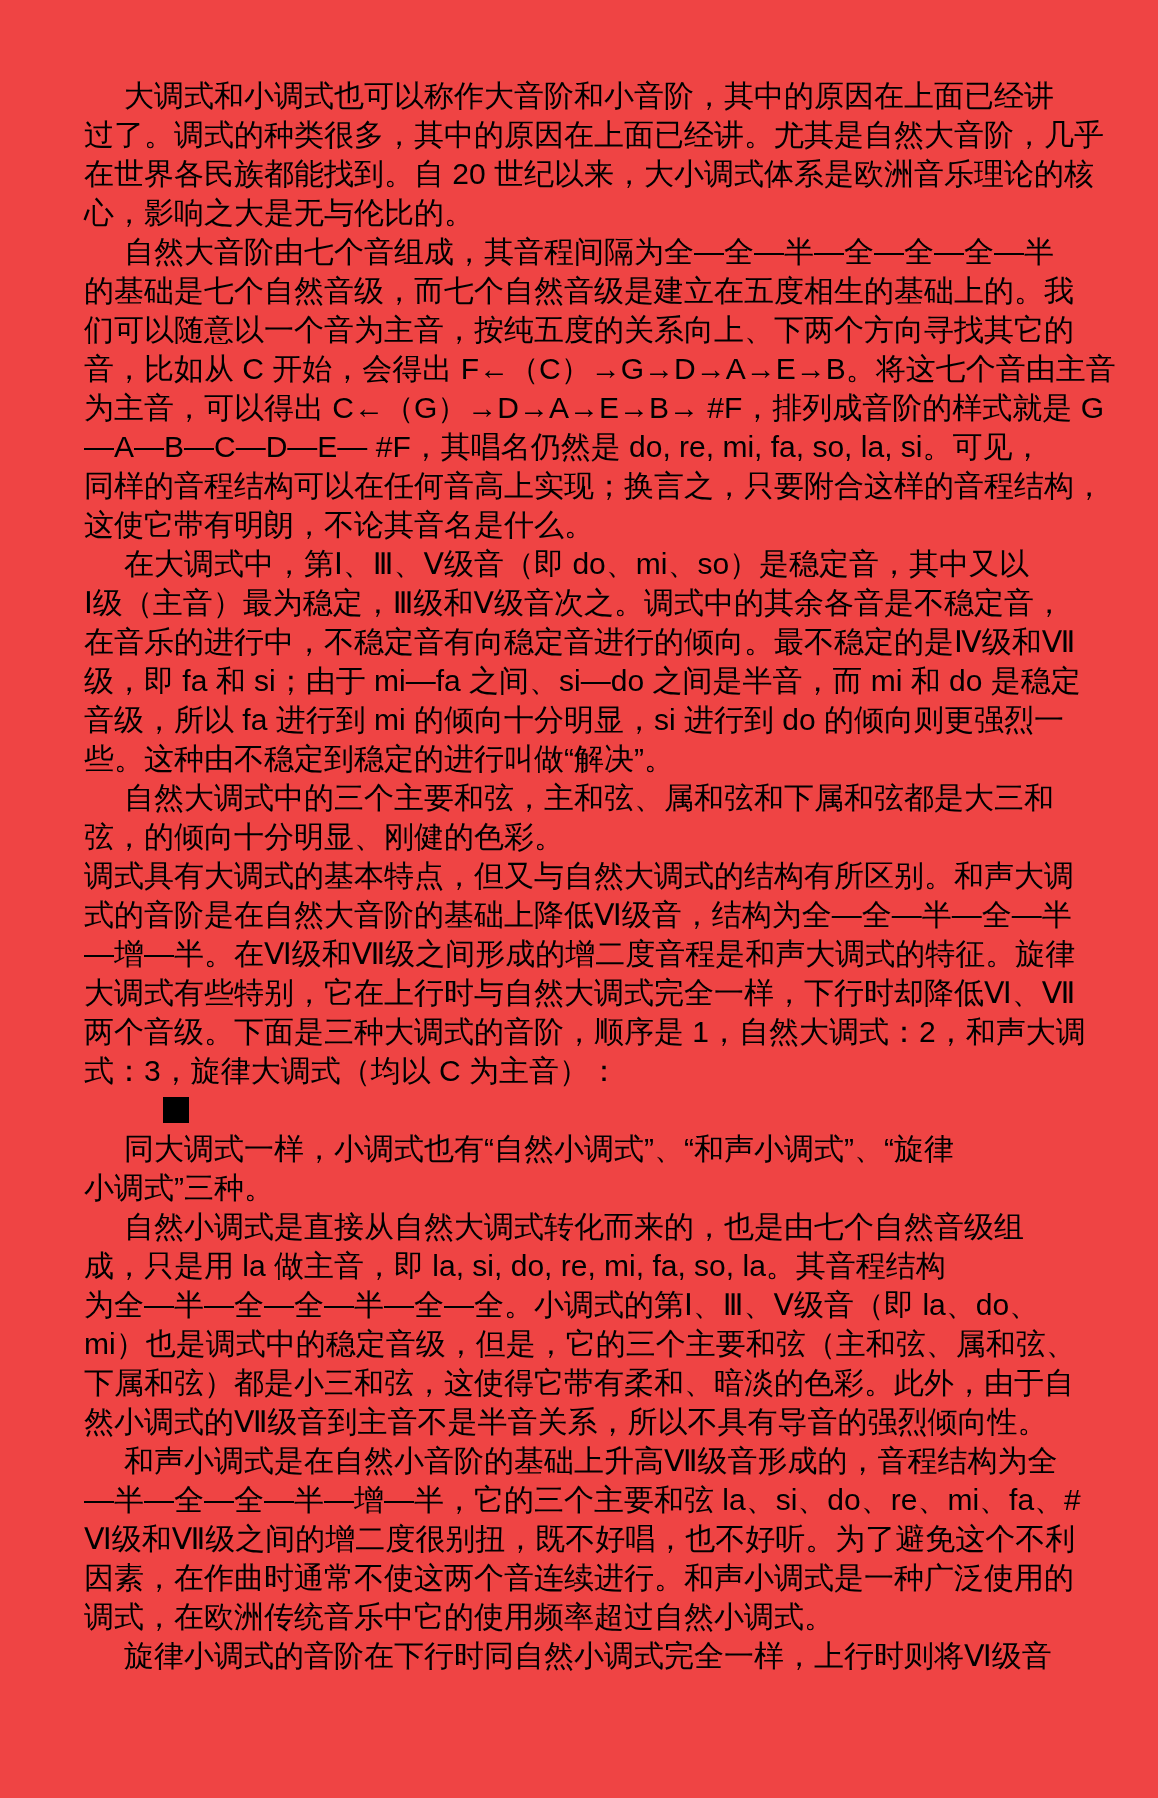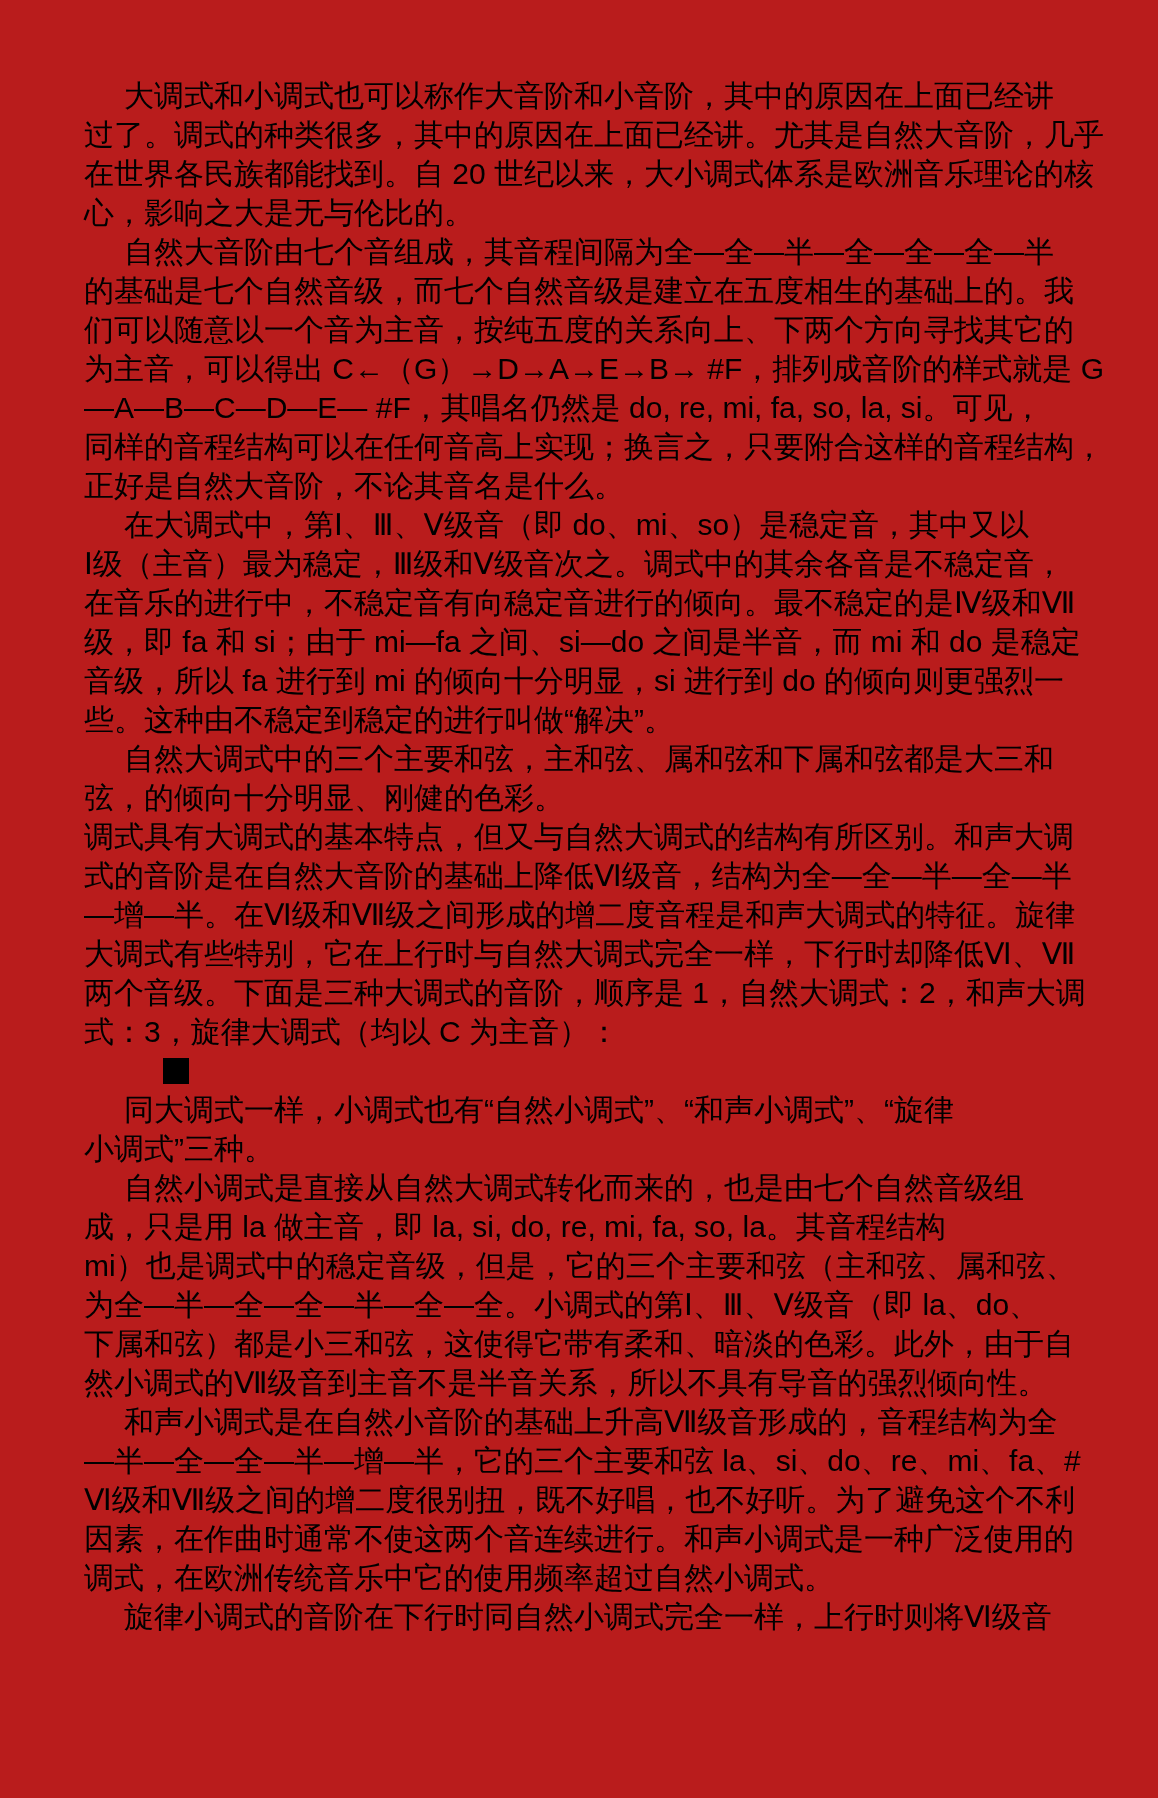--- a/index.html
+++ b/index.html
@@ -11,21 +11,21 @@
     width: 1158px;
     height: 1798px;
     overflow: hidden;
     position: relative;
   }
   .page {
     box-sizing: border-box;
     width: 1158px;
     height: 1798px;
     padding: 76px 70px 0 84px;
-    background: #b91c1c;
+    background: #ef4444;
     color: #000000;
     font-family: "Liberation Sans", sans-serif;
     font-size: 30px;
     line-height: 39px;
     font-weight: 500;
   }
   .text-body {
     width: 1004px;
   }
   .line {
@@ -52,45 +52,46 @@
 
 <div class="page">
   <div class="text-body" id="text-body">
       <div class="line indent">大调式和小调式也可以称作大音阶和小音阶，其中的原因在上面已经讲</div>
       <div class="line">过了。调式的种类很多，其中的原因在上面已经讲。尤其是自然大音阶，几乎</div>
       <div class="line">在世界各民族都能找到。自 20 世纪以来，大小调式体系是欧洲音乐理论的核</div>
       <div class="line">心，影响之大是无与伦比的。</div>
       <div class="line indent">自然大音阶由七个音组成，其音程间隔为全—全—半—全—全—全—半</div>
       <div class="line">的基础是七个自然音级，而七个自然音级是建立在五度相生的基础上的。我</div>
       <div class="line">们可以随意以一个音为主音，按纯五度的关系向上、下两个方向寻找其它的</div>
+      <div class="line">音，比如从 C 开始，会得出 F←（C）→G→D→A→E→B。将这七个音由主音</div>
       <div class="line">为主音，可以得出 C←（G）→D→A→E→B→ #F，排列成音阶的样式就是 G</div>
       <div class="line">—A—B—C—D—E— #F，其唱名仍然是 do, re, mi, fa, so, la, si。可见，</div>
       <div class="line">同样的音程结构可以在任何音高上实现；换言之，只要附合这样的音程结构，</div>
-      <div class="line">正好是自然大音阶，不论其音名是什么。</div>
+      <div class="line">这使它带有明朗，不论其音名是什么。</div>
       <div class="line indent">在大调式中，第Ⅰ、Ⅲ、Ⅴ级音（即 do、mi、so）是稳定音，其中又以</div>
       <div class="line">Ⅰ级（主音）最为稳定，Ⅲ级和Ⅴ级音次之。调式中的其余各音是不稳定音，</div>
       <div class="line">在音乐的进行中，不稳定音有向稳定音进行的倾向。最不稳定的是Ⅳ级和Ⅶ</div>
       <div class="line">级，即 fa 和 si；由于 mi—fa 之间、si—do 之间是半音，而 mi 和 do 是稳定</div>
       <div class="line">音级，所以 fa 进行到 mi 的倾向十分明显，si 进行到 do 的倾向则更强烈一</div>
       <div class="line">些。这种由不稳定到稳定的进行叫做“解决”。</div>
       <div class="line indent">自然大调式中的三个主要和弦，主和弦、属和弦和下属和弦都是大三和</div>
       <div class="line">弦，的倾向十分明显、刚健的色彩。</div>
       <div class="line">调式具有大调式的基本特点，但又与自然大调式的结构有所区别。和声大调</div>
       <div class="line">式的音阶是在自然大音阶的基础上降低Ⅵ级音，结构为全—全—半—全—半</div>
       <div class="line">—增—半。在Ⅵ级和Ⅶ级之间形成的增二度音程是和声大调式的特征。旋律</div>
       <div class="line">大调式有些特别，它在上行时与自然大调式完全一样，下行时却降低Ⅵ、Ⅶ</div>
       <div class="line">两个音级。下面是三种大调式的音阶，顺序是 1，自然大调式：2，和声大调</div>
       <div class="line">式：3，旋律大调式（均以 C 为主音）：</div>
       <div class="line placeholder-line"><div class="black-square"></div></div>
       <div class="line indent">同大调式一样，小调式也有“自然小调式”、“和声小调式”、“旋律</div>
       <div class="line">小调式”三种。</div>
       <div class="line indent">自然小调式是直接从自然大调式转化而来的，也是由七个自然音级组</div>
       <div class="line">成，只是用 la 做主音，即 la, si, do, re, mi, fa, so, la。其音程结构</div>
+      <div class="line">为全—半—全—全—半—全—全。小调式的第Ⅰ、Ⅲ、Ⅴ级音（即 la、do、</div>
       <div class="line">mi）也是调式中的稳定音级，但是，它的三个主要和弦（主和弦、属和弦、</div>
-      <div class="line">为全—半—全—全—半—全—全。小调式的第Ⅰ、Ⅲ、Ⅴ级音（即 la、do、</div>
       <div class="line">下属和弦）都是小三和弦，这使得它带有柔和、暗淡的色彩。此外，由于自</div>
       <div class="line">然小调式的Ⅶ级音到主音不是半音关系，所以不具有导音的强烈倾向性。</div>
       <div class="line indent">和声小调式是在自然小音阶的基础上升高Ⅶ级音形成的，音程结构为全</div>
       <div class="line">—半—全—全—半—增—半，它的三个主要和弦 la、si、do、re、mi、fa、#</div>
       <div class="line">Ⅵ级和Ⅶ级之间的增二度很别扭，既不好唱，也不好听。为了避免这个不利</div>
       <div class="line">因素，在作曲时通常不使这两个音连续进行。和声小调式是一种广泛使用的</div>
       <div class="line">调式，在欧洲传统音乐中它的使用频率超过自然小调式。</div>
       <div class="line indent">旋律小调式的音阶在下行时同自然小调式完全一样，上行时则将Ⅵ级音</div>
     </div>
 </div>

